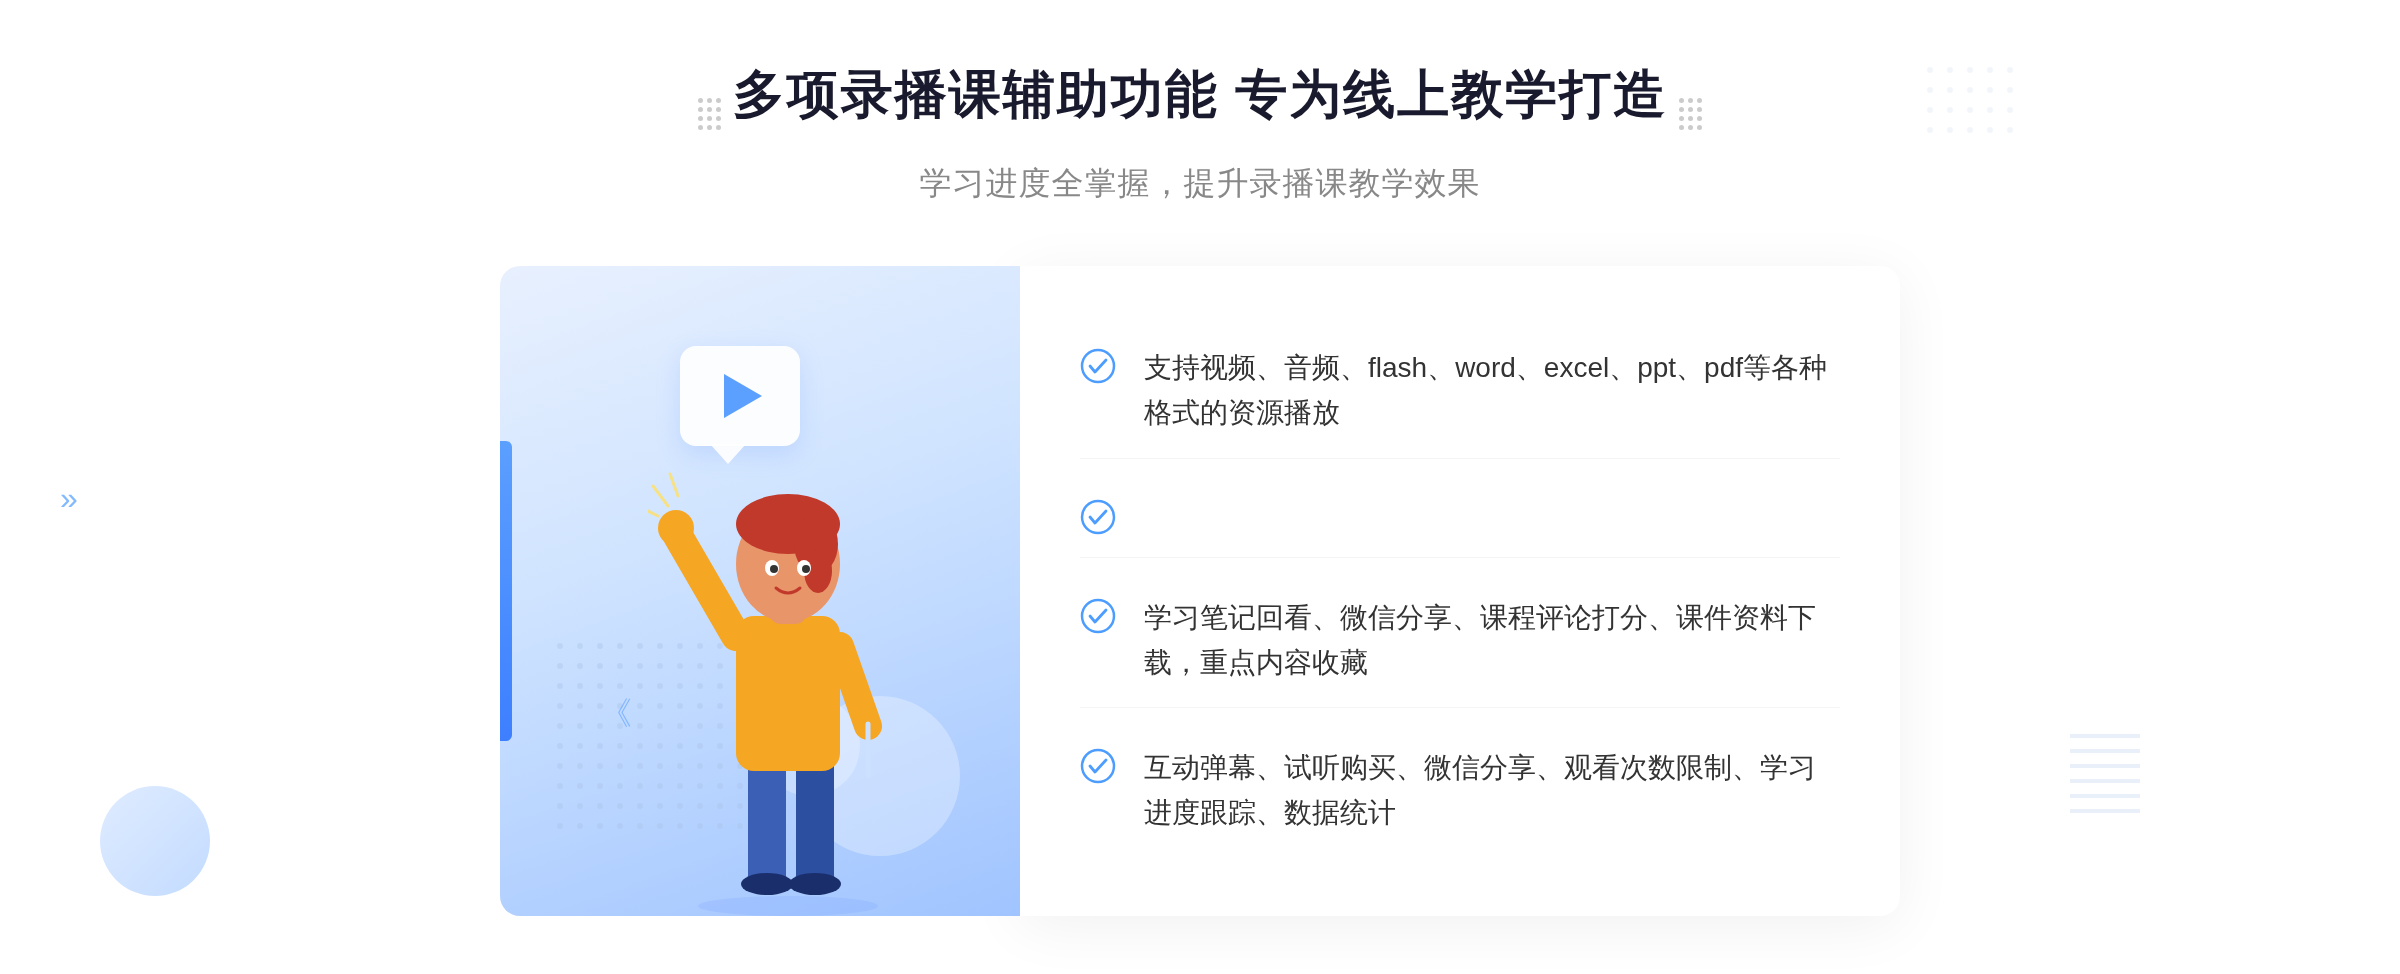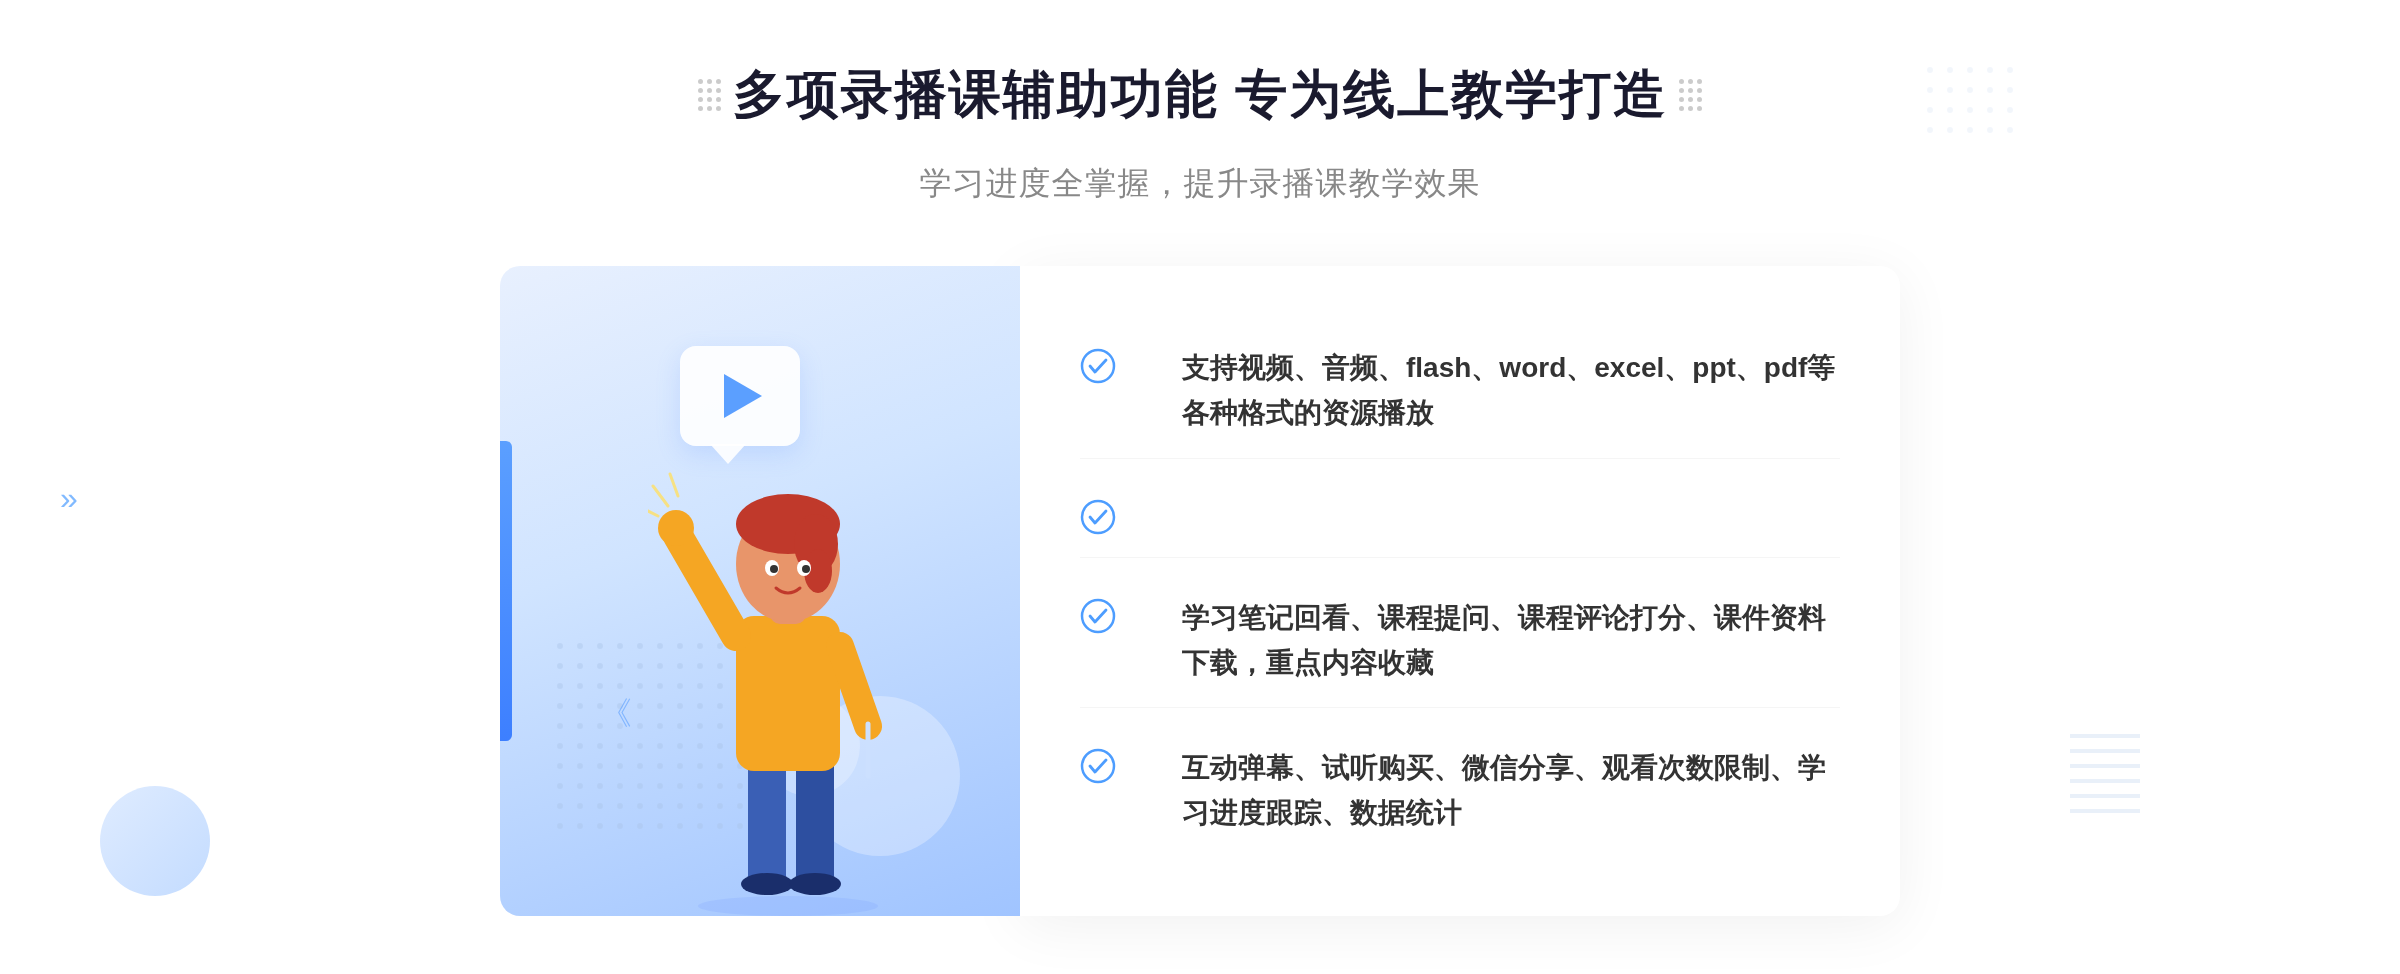--- a/index.html
+++ b/index.html
@@ -37,21 +37,21 @@
     }
 
     .header-section {
       text-align: center;
       margin-bottom: 60px;
       position: relative;
     }
 
     .header-title-row {
       display: flex;
-      align-items: center;
+      align-items: flex-end;
       justify-content: center;
       gap: 12px;
       margin-bottom: 32px;
     }
 
     .title-dots {
       display: flex;
       flex-direction: column;
       gap: 4px;
       opacity: 0.5;
@@ -234,22 +234,21 @@
     }
     .check-icon svg {
       width: 36px;
       height: 36px;
     }
 
     .feature-text {
       font-size: 28px;
       color: #333;
       line-height: 1.6;
-      font-weight: 700;
-      margin-left: 38px;
+      font-weight: 400;
     }
 
     
     .dots-svg circle {
       fill: #aac4e8;
     }
   </style>
 </head>
 <body>
 
@@ -495,21 +494,21 @@
         </div>
       </div>
 
       <div class="feature-item">
         <div class="check-icon">
           <svg viewBox="0 0 36 36" xmlns="http://www.w3.org/2000/svg">
             <circle cx="18" cy="18" r="16" fill="none" stroke="#4d9dff" stroke-width="2.5"></circle>
             <polyline points="10,18 15,24 26,12" fill="none" stroke="#4d9dff" stroke-width="2.8" stroke-linecap="round" stroke-linejoin="round"></polyline>
           </svg>
         </div>
-        <span class="feature-text">学习笔记回看、课程提问、课程评论打分、课件资料下载，重点内容收藏</span>
+        <span class="feature-text">学习笔记回看、微信分享、课程评论打分、课件资料下载，重点内容收藏</span>
       </div>
 
       <div class="feature-item">
         <div class="check-icon">
           <svg viewBox="0 0 36 36" xmlns="http://www.w3.org/2000/svg">
             <circle cx="18" cy="18" r="16" fill="none" stroke="#4d9dff" stroke-width="2.5"></circle>
             <polyline points="10,18 15,24 26,12" fill="none" stroke="#4d9dff" stroke-width="2.8" stroke-linecap="round" stroke-linejoin="round"></polyline>
           </svg>
         </div>
         <span class="feature-text">互动弹幕、试听购买、微信分享、观看次数限制、学习进度跟踪、数据统计</span>

